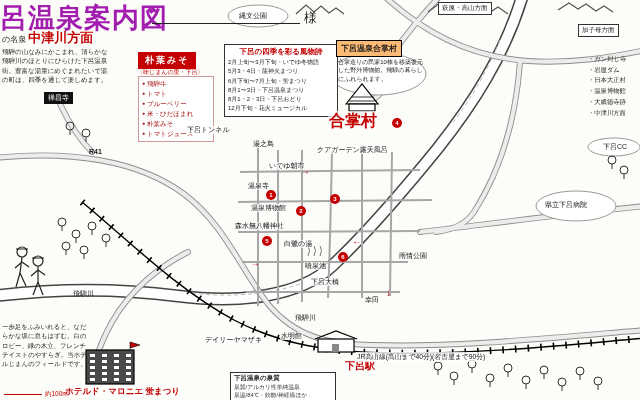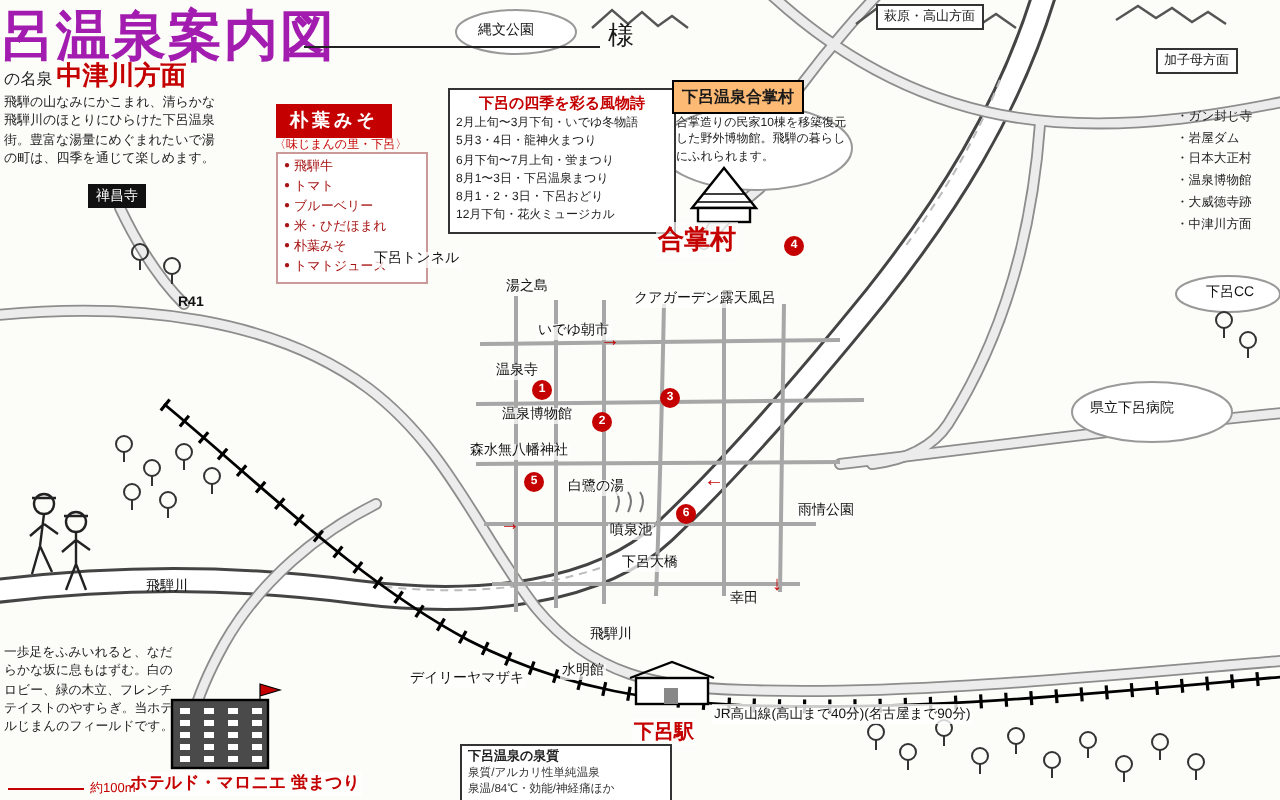--- a/index.html
+++ b/index.html
@@ -37,22 +37,22 @@
   .dir-box{position:absolute;border:1px solid #333;background:#fff;font-size:6.5px;
            padding:1px 3px;white-space:nowrap}
   .right-col{position:absolute;left:588px;top:54px;width:52px;font-size:6.3px;line-height:1.7;color:#222}
   .right-col div::before{content:"・"}
   .spring-box{position:absolute;left:230px;top:372px;width:106px;border:1px solid #333;
               background:#fff;padding:1px 3px}
   .spring-box h4{font-size:6.5px;font-weight:bold;color:#222}
   .spring-box .line{font-size:5.8px;line-height:1.45;color:#333;white-space:nowrap}
   .welcome{position:absolute;left:2px;top:322px;width:90px;font-size:6.4px;line-height:1.45;color:#222}
   .hotel-label{left:64px;top:386px;font-size:8.5px}
-  .station-label{left:316px;top:359px;font-size:10px}
-  .gassho-label{left:328px;top:111px;font-size:13px}
+  .station-label{left:344px;top:359px;font-size:10px}
+  .gassho-label{left:328px;top:111px;font-size:16px}
   .jr-line{position:absolute;left:356px;top:352px;font-size:6.8px;background:rgba(255,255,255,.8);
            padding:0 1px;white-space:nowrap;color:#111}
   .num{position:absolute;width:10px;height:10px;border-radius:50%;background:#c40000;color:#fff;
        font-size:6px;line-height:10px;text-align:center;font-weight:bold}
   .arr{position:absolute;color:#c40000;font-size:10px;font-weight:bold;line-height:1}
   .scale{position:absolute;left:4px;top:390px;font-size:6.5px;color:#c40000;display:flex;align-items:center;gap:3px}
   .scale .bar{width:38px;height:0;border-top:1.5px solid #c40000}
 </style>
 </head>
 <body>

